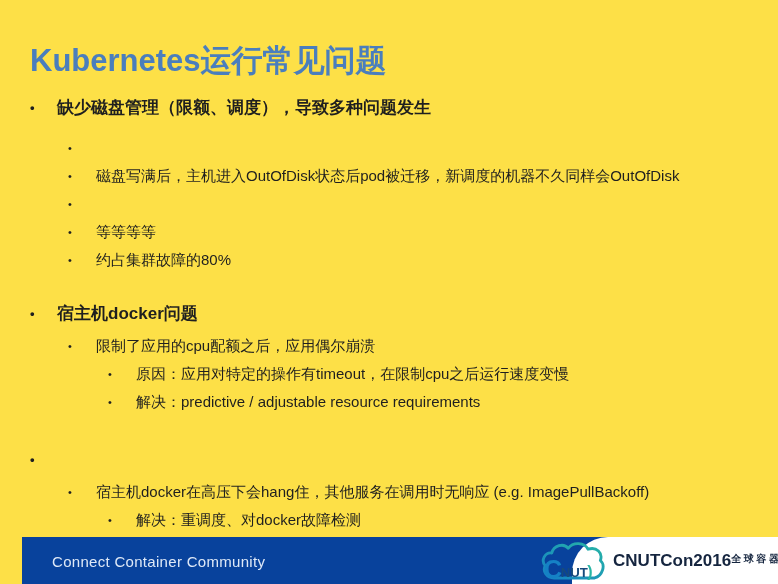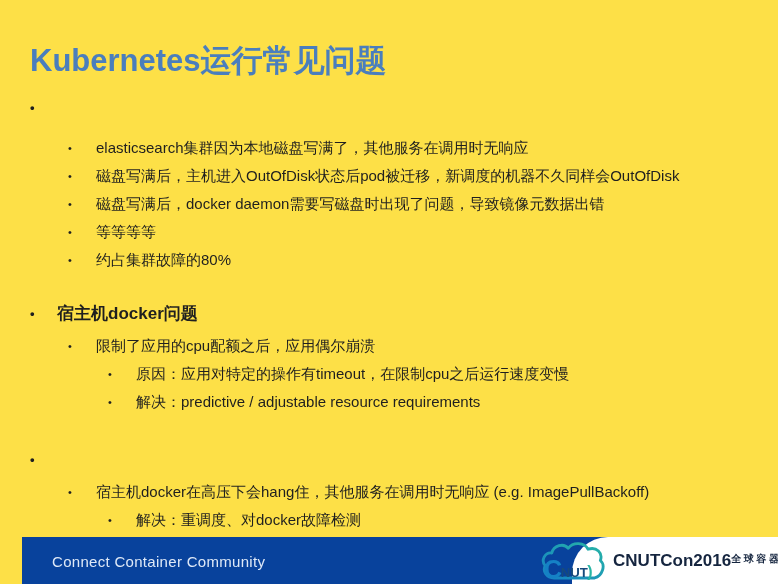--- a/index.html
+++ b/index.html
@@ -45,33 +45,32 @@
 <body>
 
 <div class="slide">
 
   <div class="title">Kubernetes运行常见问题</div>
 
   <div class="content">
 
     <div class="row l1">
       <span class="bul">•</span>
+      <span>缺少磁盘管理（限额、调度），导致多种问题发生</span>
     </div>
     <div class="list1">
       <div class="row l2">
         <span class="bul">•</span>
-        <span>elasticsearch集群因为本地磁盘写满了，其他服务在调用时无响应</span>
       </div>
       <div class="row l2">
         <span class="bul">•</span>
         <span>磁盘写满后，主机进入OutOfDisk状态后pod被迁移，新调度的机器不久同样会OutOfDisk</span>
       </div>
       <div class="row l2">
         <span class="bul">•</span>
-        <span>磁盘写满后，docker daemon需要写磁盘时出现了问题，导致镜像元数据出错</span>
       </div>
       <div class="row l2">
         <span class="bul">•</span>
         <span>等等等等</span>
       </div>
       <div class="row l2">
         <span class="bul">•</span>
         <span>约占集群故障的80%</span>
       </div>
     </div>

